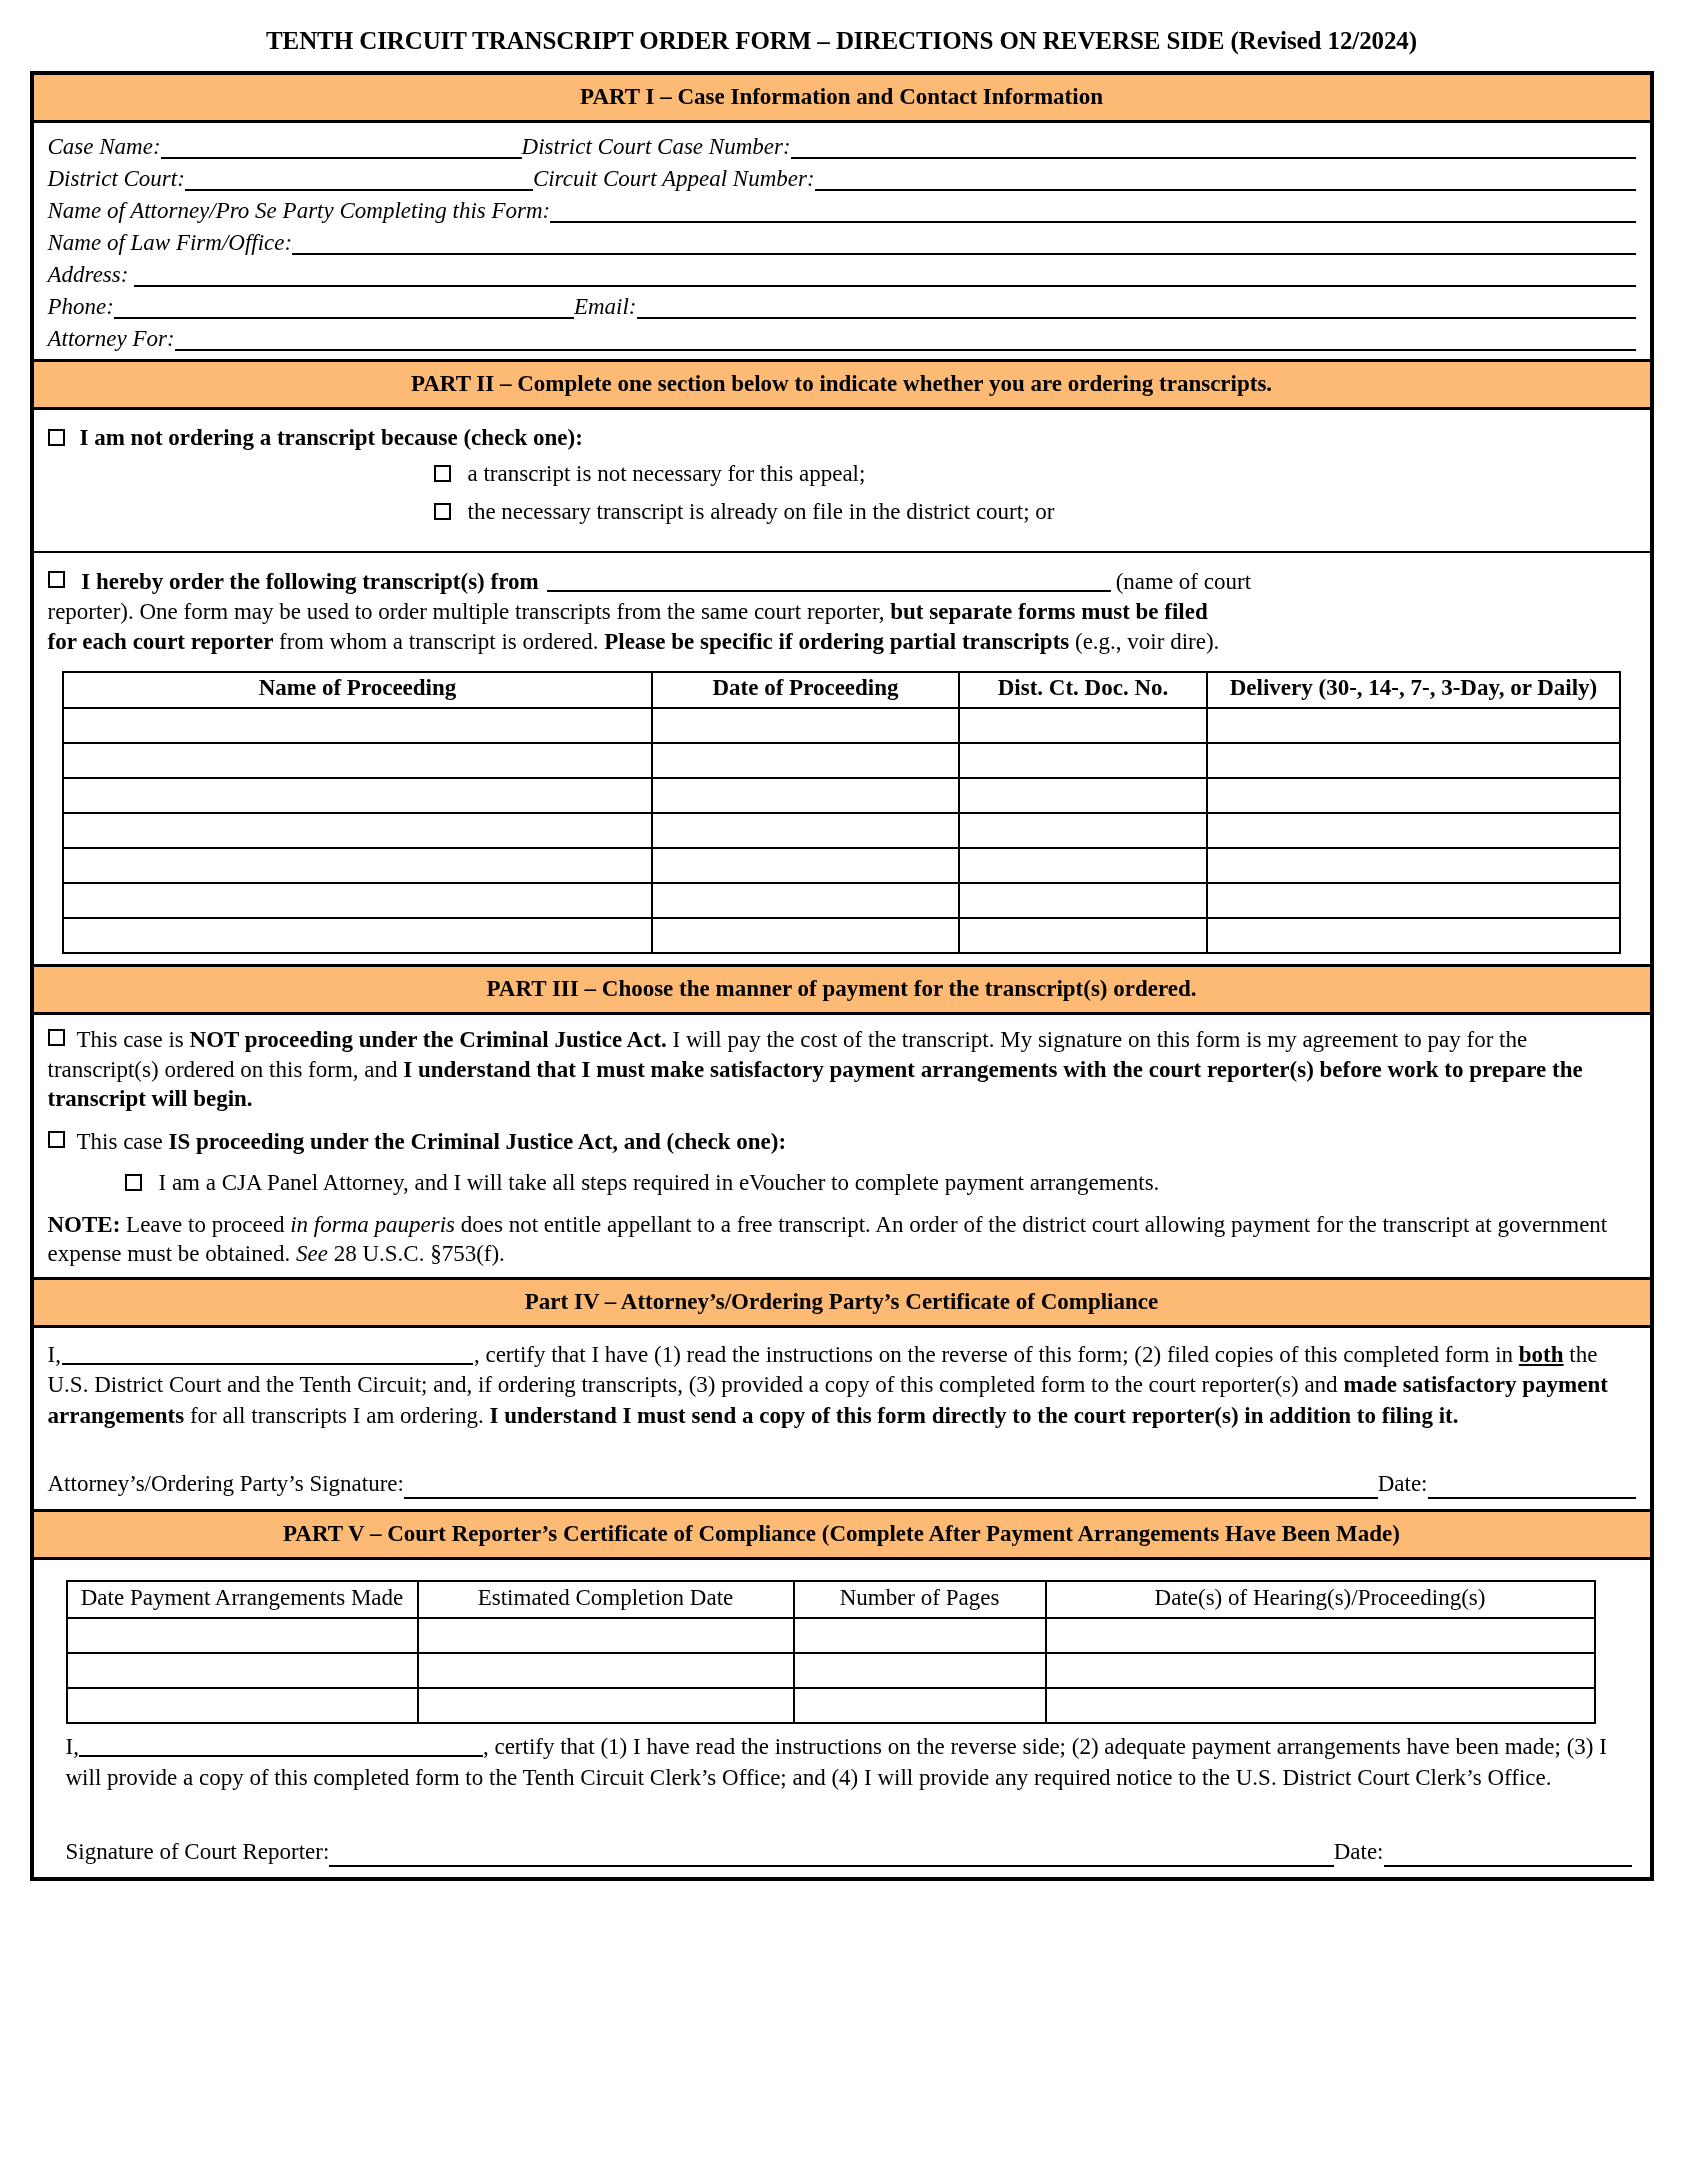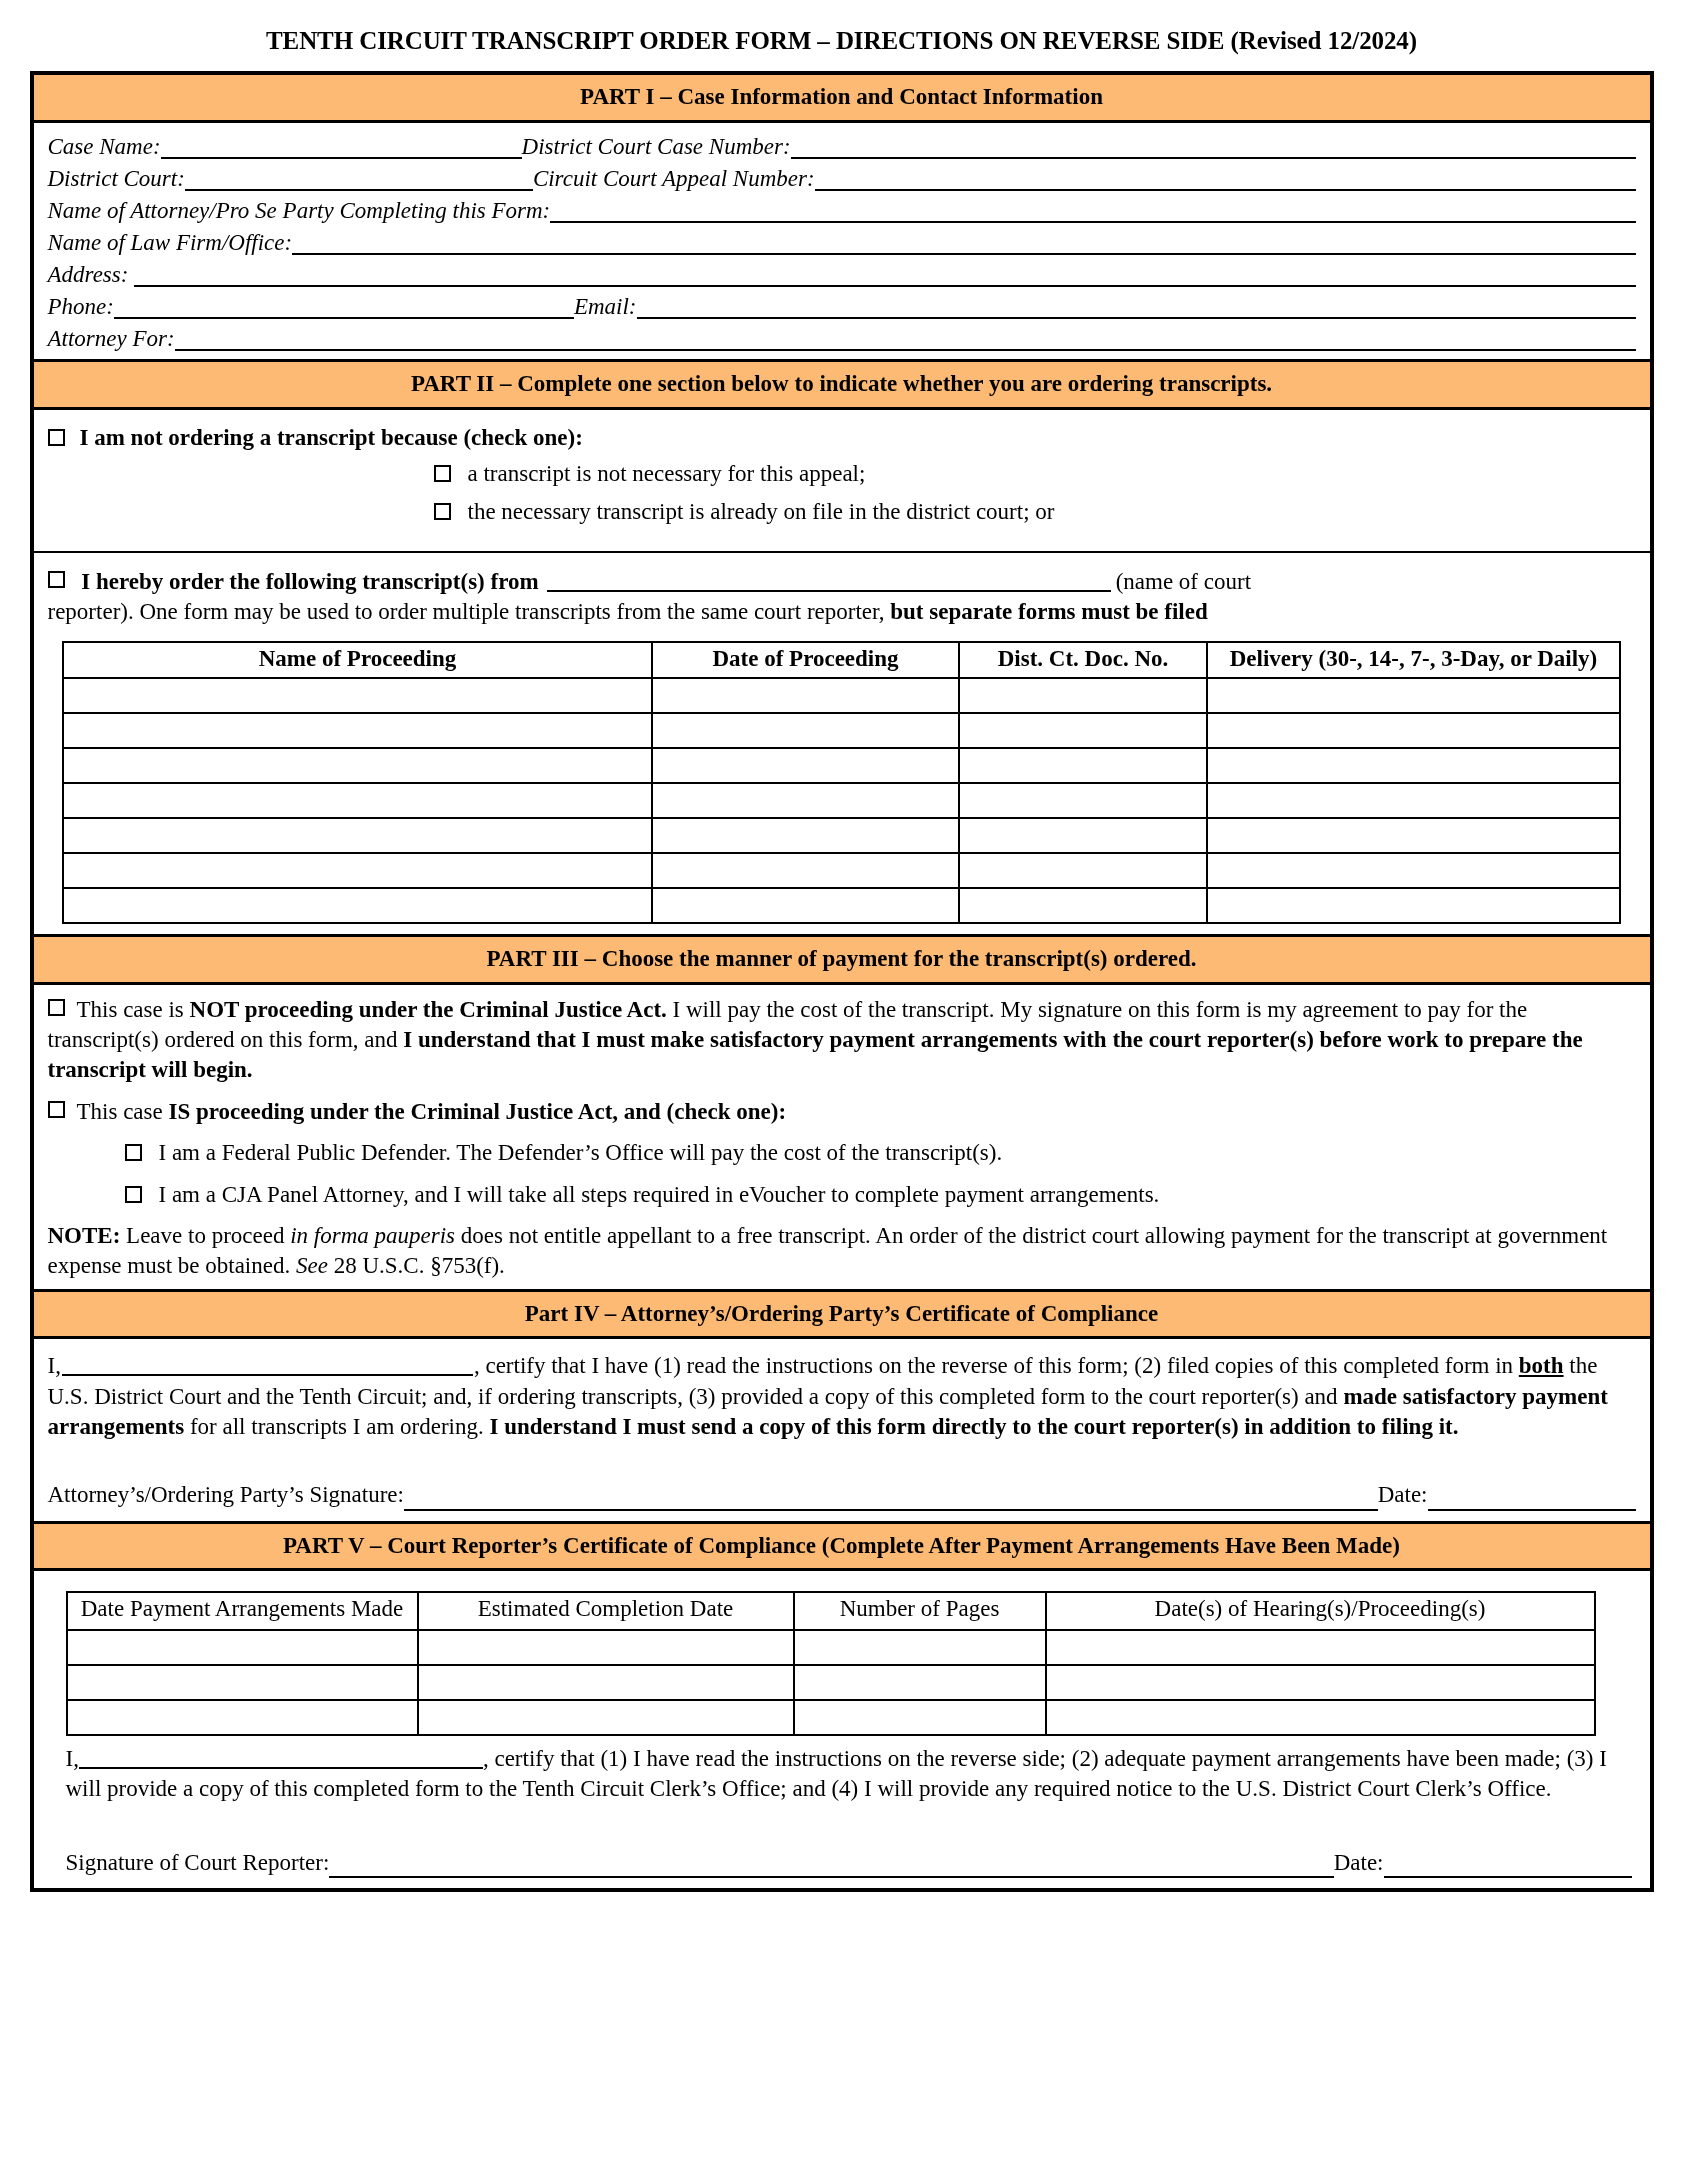--- a/index.html
+++ b/index.html
@@ -289,20 +289,21 @@
     </div>
 
     <div class="divider-thin"></div>
 
     <div class="p2-order">
       <div>
         <span class="cb"></span>
         <span style="font-weight:bold;padding-left:7px;">I hereby order the following transcript(s) from</span><span class="blank-reporter"></span><span>(name of court</span>
       </div>
       <div><span>reporter). One form may be used to order multiple transcripts from the same court reporter, </span><b>but separate forms must be filed</b></div>
+      <div><b>for each court reporter</b><span> from whom a transcript is ordered. </span><b>Please be specific if ordering partial transcripts</b><span> (e.g., voir dire).</span></div>
     </div>
 
     <table class="grid">
       <colgroup>
         <col style="width:589px">
           <col style="width:307px">
           <col style="width:248px">
           <col style="width:413px">
       </colgroup>
       <thead>
@@ -362,24 +363,20 @@
     <div class="band">PART III – Choose the manner of payment for the transcript(s) ordered.</div>
 
     <div class="p3">
       <div class="para">
         <span class="cb"></span><span style="padding-left:8px"></span><span>This case is </span><b>NOT proceeding under the Criminal Justice Act.</b><span> I will pay the cost of the transcript. My signature on this form is my agreement to pay for the transcript(s) ordered on this form, and </span><b>I understand that I must make satisfactory payment arrangements with the court reporter(s) before work to prepare the transcript will begin.</b>
       </div>
       <div>
         <span class="cb"></span><span style="padding-left:8px"></span><span>This case </span><b>IS proceeding under the Criminal Justice Act, and (check one):</b>
       </div>
       <div class="sub2">
-        <div class="sub-item">
-          <span class="cbwrap"><span class="cb"></span></span>
-          <span>I am a Federal Public Defender. The Defender’s Office will pay the cost of the transcript(s).</span>
-        </div>
         <div class="sub-item" style="margin-bottom:0;">
           <span class="cbwrap"><span class="cb"></span></span>
           <span>I am a CJA Panel Attorney, and I will take all steps required in eVoucher to complete payment arrangements.</span>
         </div>
       </div>
       <div class="note"><b>NOTE:</b><span> Leave to proceed </span><i>in forma pauperis</i><span> does not entitle appellant to a free transcript. An order of the district court allowing payment for the transcript at government expense must be obtained. </span><i>See</i><span> 28 U.S.C. §753(f).</span></div>
     </div>
 
     <div class="band">Part IV – Attorney’s/Ordering Party’s Certificate of Compliance</div>
 

